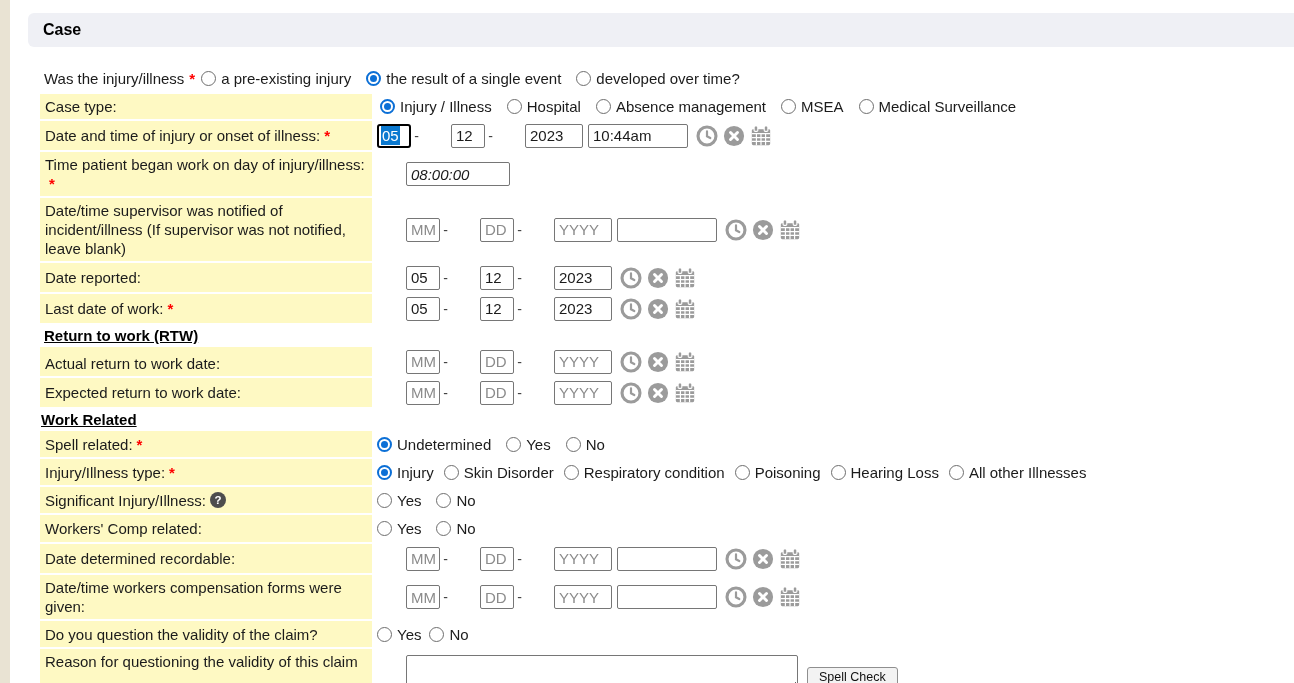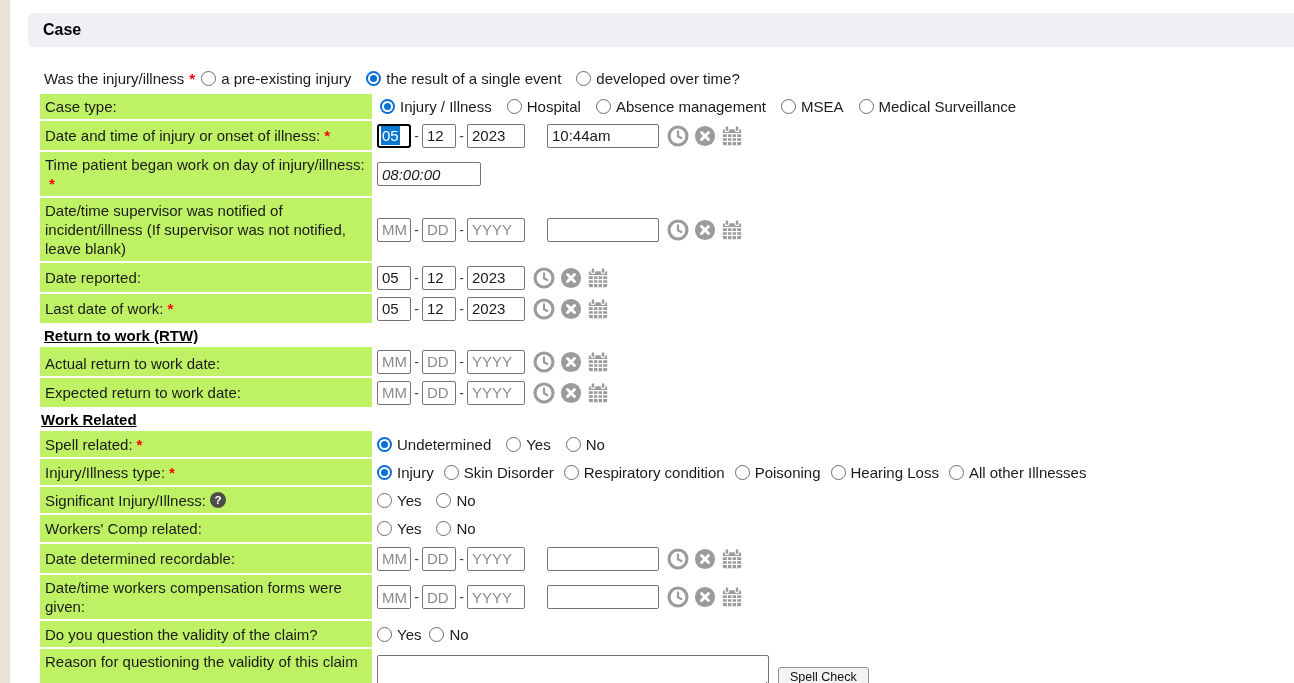--- a/index.html
+++ b/index.html
@@ -11,44 +11,44 @@
   .case-header { margin:13px 0 0 28px; width:1266px; height:34px; background:#eff0f5;
     border-radius:6px 0 0 6px; display:flex; align-items:center; padding-left:15px;
     font-size:16px; font-weight:bold; color:#000; }
 
   .form { margin-left:40px; margin-top:21px; }
 
   .intro-row { display:flex; align-items:center; margin:0 0 6px 4px; font-size:15px; min-height:20px; }
   .intro-row .req { color:#f00; font-weight:bold; margin:0 6px 0 5px; }
 
   .frow { display:flex; margin-bottom:2px; }
-  .flabel { width:332px; flex-shrink:0; background:#bef264; padding:3px 6px 3px 5px;
+  .flabel { width:332px; flex-shrink:0; background:#fef9c3; padding:3px 6px 3px 5px;
     font-size:15px; line-height:19px; display:block; }
   .flabel .req { color:#f00; font-weight:bold; margin-left:4px; }
   .fcontent { flex:1; display:flex; align-items:center; padding-left:5px; }
 
   .section-head { font-size:15px; font-weight:bold; text-decoration:underline;
     margin:4px 0 3px 4px; color:#000; }
   .section-head.flush { margin-left:1px; }
 
   
   .opt { display:inline-flex; align-items:center; margin-right:15px; font-size:15px; white-space:nowrap; }
   .radio { width:15px; height:15px; border:1px solid #6e6e6e; border-radius:50%;
     background:#fff; display:inline-block; margin-right:5px; flex-shrink:0; }
   .radio.checked { border:2px solid #0b6fd6; position:relative; }
   .radio.checked::after { content:""; position:absolute; left:2px; top:2px; right:2px; bottom:2px;
     background:#0b6fd6; border-radius:50%; }
 
   
   input, textarea { font-family:"Liberation Sans", sans-serif; font-size:15px; color:#1b1b1b;
-    border:1px solid #767676; border-radius:2px; padding:1px 4px; height:24px; outline:none; }
+    border:1px solid #767676; border-radius:2px; padding:1px 4px; height:24px; outline:none;margin-left:29px; }
   input::placeholder, textarea::placeholder { color:#8b8b8b; opacity:1; }
   .di-sm { width:34px; }
   .di-yr { width:58px; }
-  .di-time { width:112px; margin-left:22px; }
+  .di-time { width:100px; margin-left:5px; }
   .ti-long { width:104px;font-style:italic; }
   .dash { color:#444; margin:0 2px; font-size:14px; width:7px; text-align:center; flex-shrink:0; }
 
   .fake-input { width:34px; height:24px; border:2px solid #000; border-radius:3px; background:#fff;
     display:inline-flex; align-items:center; padding-left:2px; font-size:15px; }
   .fake-input .sel { background:#0b79d0; color:#fff; padding:0 1px; line-height:19px; }
 
   .icon-group { display:inline-flex; align-items:center; gap:5px; margin-left:8px; }
   .icon-group svg { display:block; cursor:pointer; }
 

